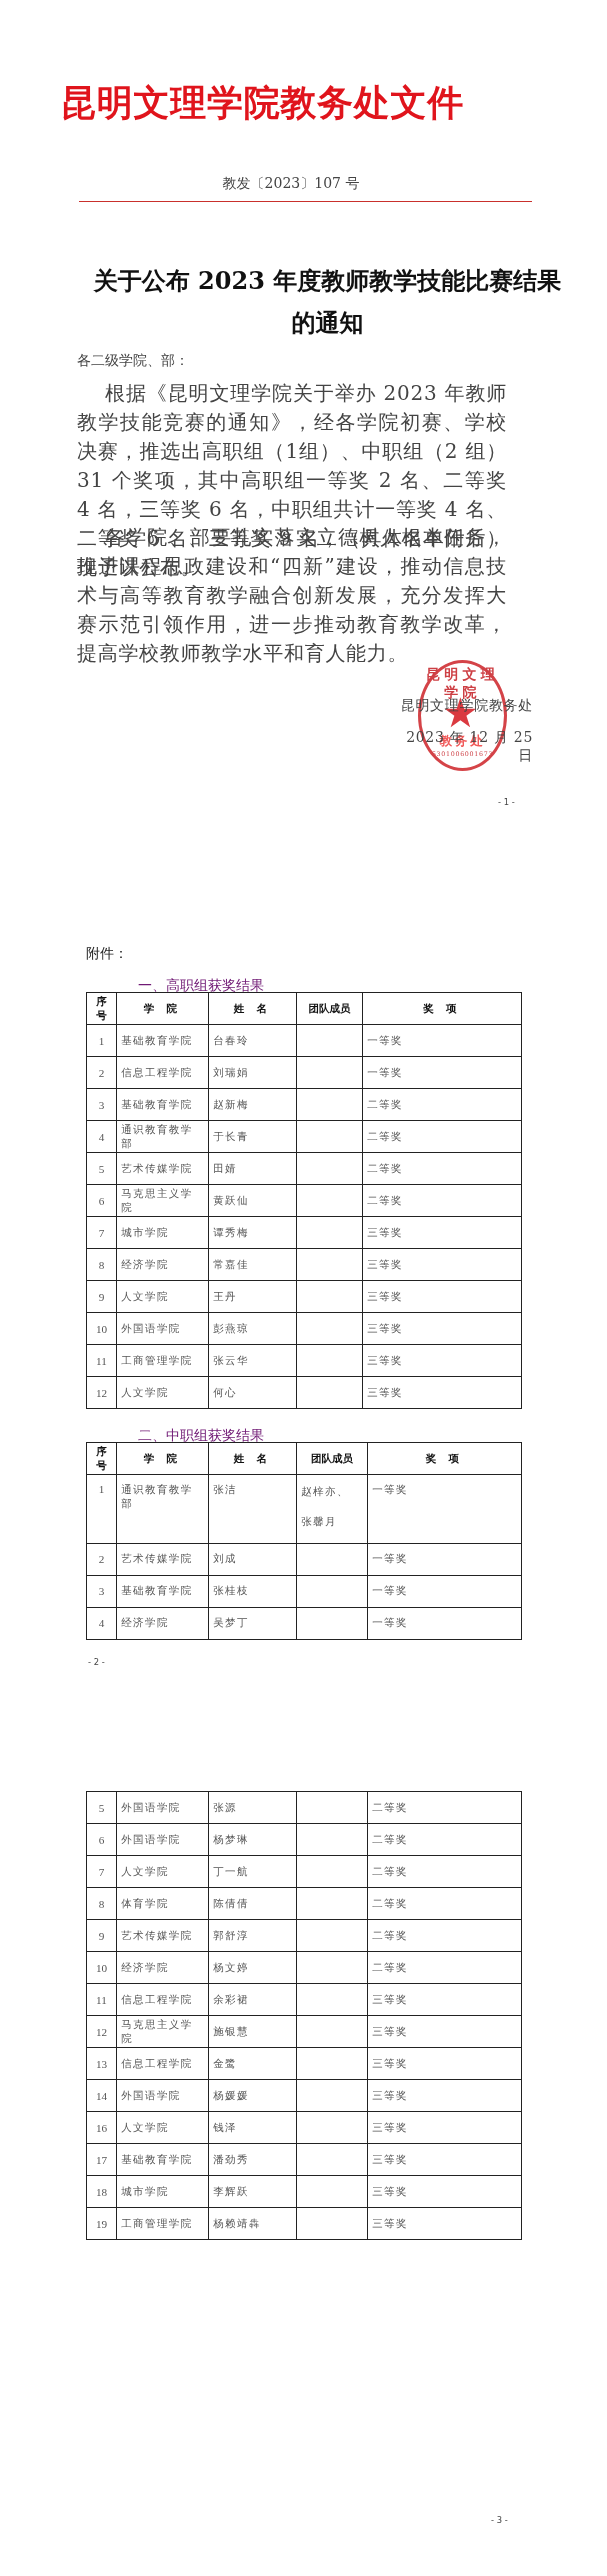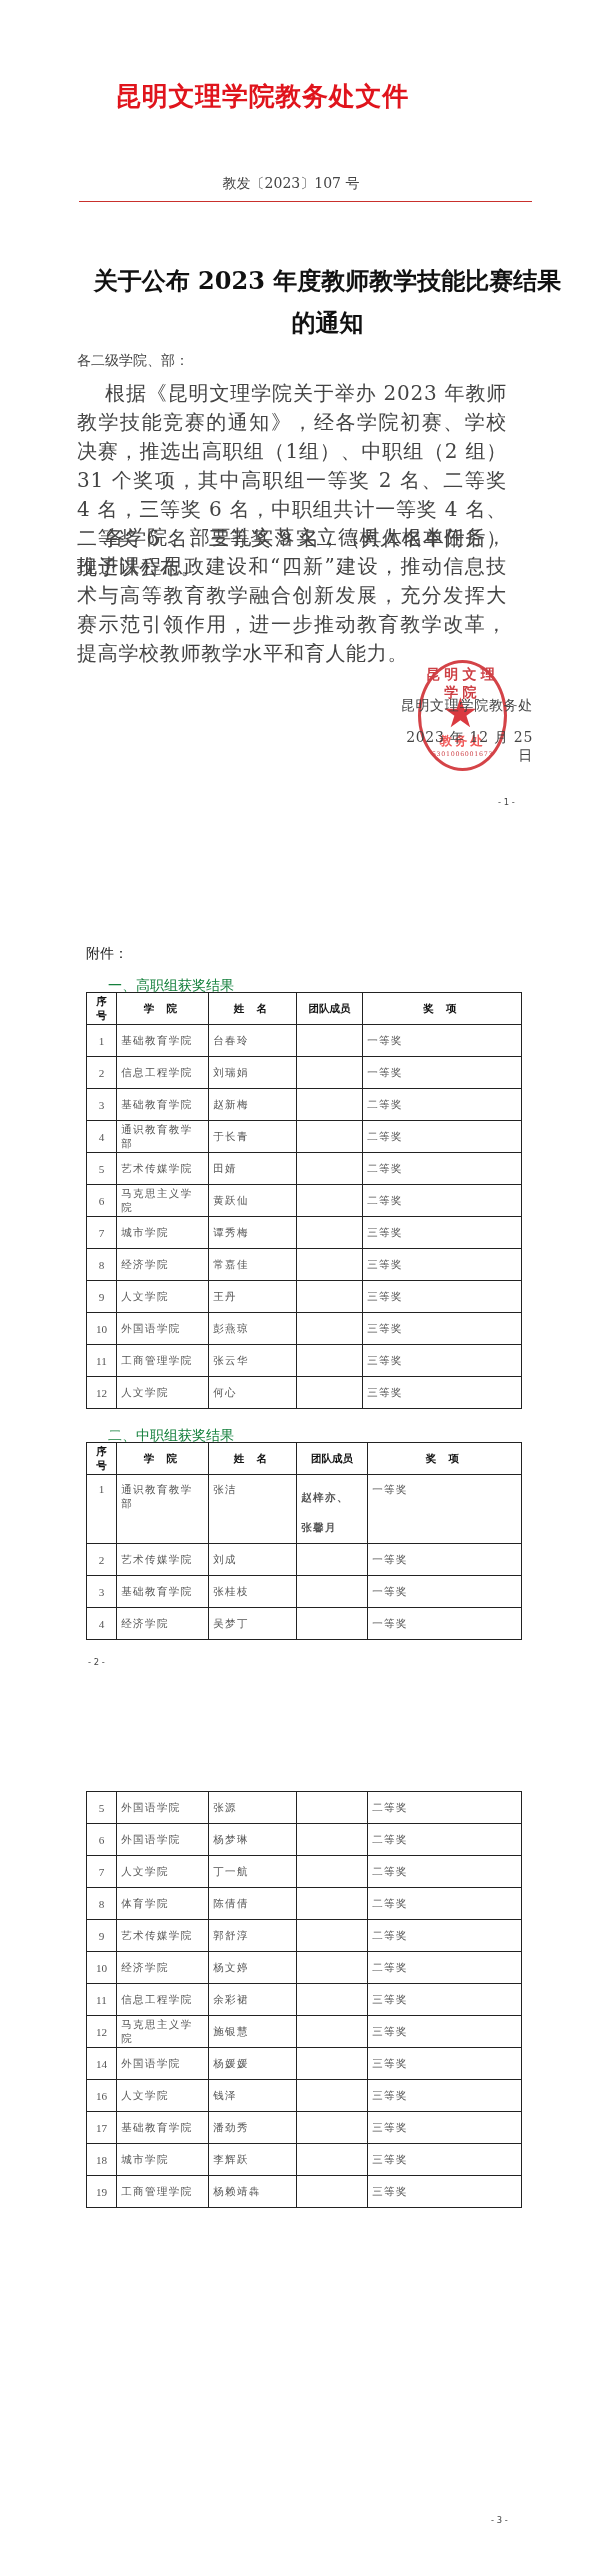--- a/index.html
+++ b/index.html
@@ -1,43 +1,43 @@
 <!DOCTYPE html>
 <html style="font-size:11.2px"><head>
 <meta charset="utf-8">
 <style>
   html, body { margin: 0; padding: 0; background: #ffffff; }
   body { width: 607px; height: 2576px; position: relative; overflow: hidden;
          font-family: "DejaVu Serif", "Liberation Serif", serif; color: #333; }
   .abs { position: absolute; }
   .header-title { left: 0; width: 524px; top: 79px; text-align: center;
          font-family: "DejaVu Sans", "Liberation Sans", sans-serif; font-weight: bold;
-         font-size: 26px; letter-spacing: 0.7px; color: #e0141c; }
+         font-size: 36px; letter-spacing: 0.7px; color: #e0141c; }
   .doc-no { left: 0; width: 582px; top: 175px; text-align: center; font-size: 14px; color: #444; }
   .red-rule { left: 79px; width: 453px; top: 201px; height: 1.4px; background: #c9302c; }
   .notice-title { left: 0; width: 607px; text-align: center; font-weight: bold; font-size: 24px; color: #111; margin-left: 24px; }
   .salutation { left: 77px; top: 352px; font-size: 14px; color: #444; }
   .para { left: 77px; width: 430px; font-size: 20px; line-height: 29px; color: #444; text-indent: 28px; text-align: justify; letter-spacing: 0.7px; }
   .sign { left: 393px; width: 140px; text-align: right; font-size: 14px; color: #444; letter-spacing: 0.7px; }
   .seal { left: 418px; top: 660px; width: 83px; height: 105px; border: 3.5px solid #cf2a2f; border-radius: 50%; opacity: 0.88; }
   .seal-star { position: absolute; left: 21px; top: 29.5px; font-size: 41px; color: #d61f26; line-height: 1; }
   .seal-top { position: absolute; left: 0; right: 0; top: 2.8px; text-align: center; font-size: 14px; color: #c7252b; font-weight: bold; letter-spacing: 4.2px; }
   .seal-bottom { position: absolute; left: 0; right: 0; top: 70px; text-align: center; font-size: 12.6px; color: #ef4444; font-weight: bold; letter-spacing: 2.8px; }
   .seal-code { position: absolute; left: 0; right: 0; top: 87px; text-align: center; font-size: 6.3px; color: #c7252b; letter-spacing: 0.7px; }
   .page-no { font-size: 8.4px; color: #444; font-family: "DejaVu Sans", "Liberation Sans", sans-serif; }
   .attach-label { left: 86px; top: 945px; font-size: 14px; color: #222; font-family: Liberation Sans, sans-serif; }
-  .section-title { left: 108px; font-size: 14px; color: #15803d; font-family: Liberation Serif, serif; }
+  .section-title { left: 138px; font-size: 14px; color: #701a75; font-family: Liberation Serif, serif; }
   table.awards { position: absolute; border-collapse: collapse; left: 86px; width: 435px; table-layout: fixed; }
   table.awards td, table.awards th { border: 1.1px solid #222; font-size: 10.5px; color: #555; padding: 0 4.2px; height: 31px; vertical-align: middle; letter-spacing: 1.4px; }
   table.awards th { color: #111; font-weight: bold; font-family: "DejaVu Sans", "Liberation Sans", sans-serif; text-align: center; letter-spacing: 4.2px; }
   table.awards th.tight { letter-spacing: 0; }
   table.awards td.num { text-align: center; letter-spacing: 0; font-family: "Liberation Serif", serif; font-size: 11.2px; }
   table.awards td.team { line-height: 29.5px; vertical-align: top; }
   table.awards tr.tall td { height: 60px; vertical-align: top; padding-top: 7.7px; }
-  table.awards tr.tall td.team { padding-top: 8px; font-weight: bold; }
+  table.awards tr.tall td.team { padding-top: 2px; }
 </style>
 </head>
 <body>
 
 <div class="abs header-title">昆明文理学院教务处文件</div>
 <div class="abs doc-no">教发〔2023〕107 号</div>
 <div class="abs red-rule"></div>
 
 <div class="abs notice-title" style="top:265px">关于公布 2023 年度教师教学技能比赛结果</div>
 <div class="abs notice-title" style="top:307px">的通知</div>
@@ -280,20 +280,27 @@
         <td>三等奖</td>
       </tr>
       <tr>
         <td class="num">12</td>
         <td>马克思主义学院</td>
         <td>施银慧</td>
         <td></td>
         <td>三等奖</td>
       </tr>
       <tr>
+        <td class="num">13</td>
+        <td>信息工程学院</td>
+        <td>金鹭</td>
+        <td></td>
+        <td>三等奖</td>
+      </tr>
+      <tr>
         <td class="num">14</td>
         <td>外国语学院</td>
         <td>杨媛媛</td>
         <td></td>
         <td>三等奖</td>
       </tr>
       <tr>
         <td class="num">16</td>
         <td>人文学院</td>
         <td>钱泽</td>

